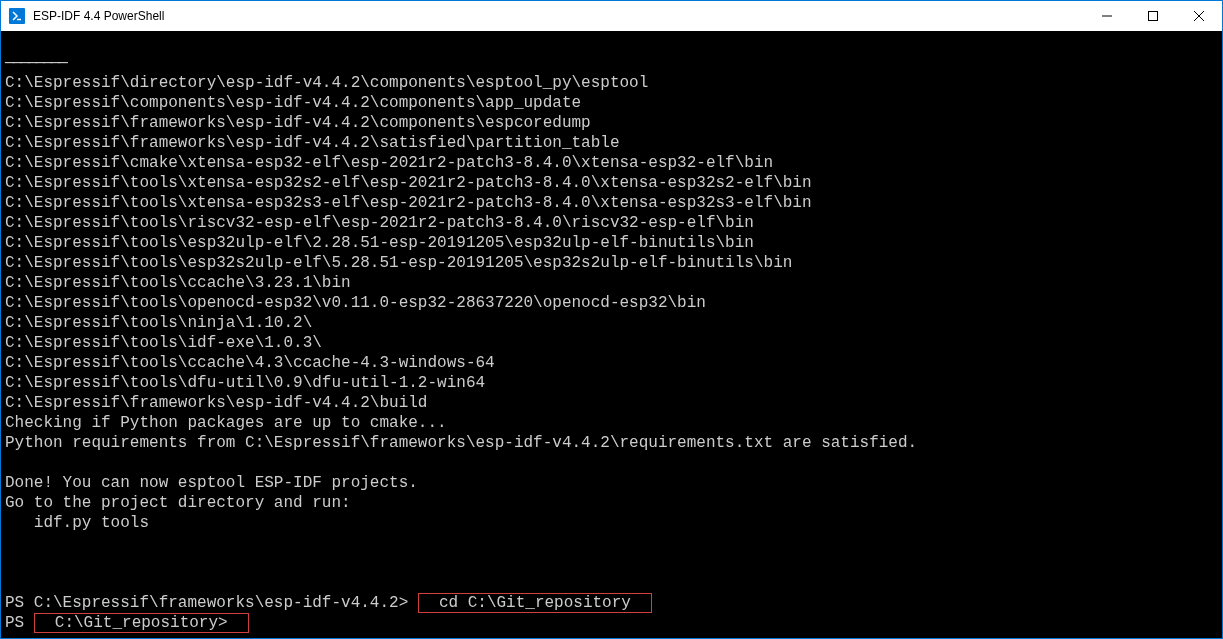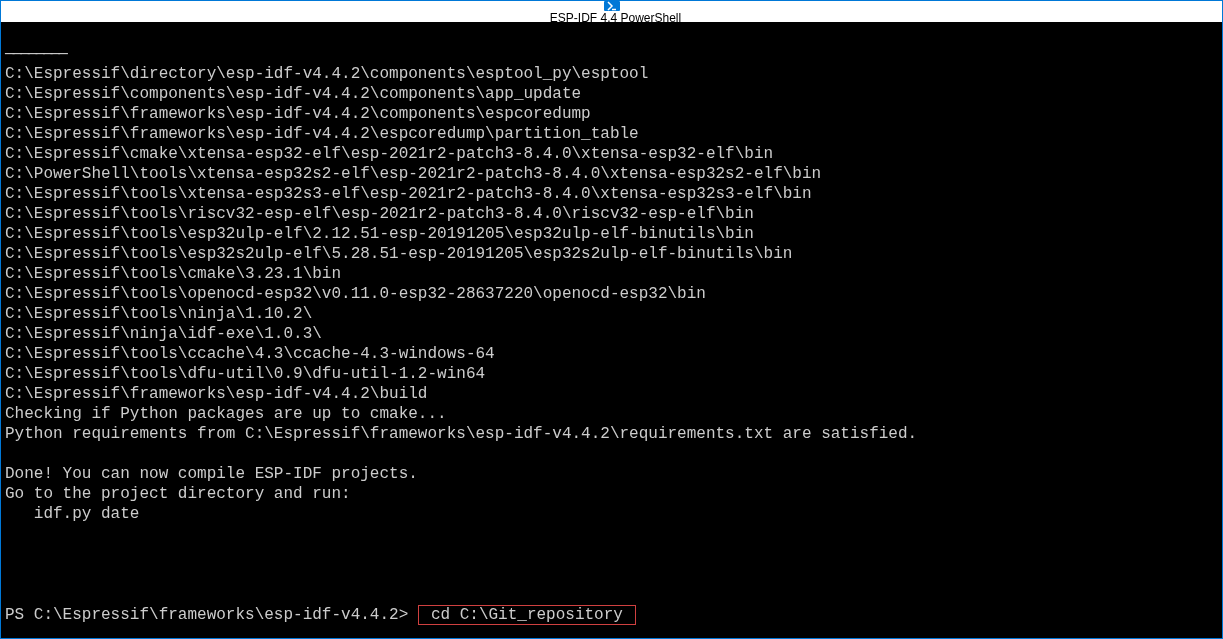--- a/index.html
+++ b/index.html
@@ -12,27 +12,26 @@
     }
     .window {
       width: 100%;
       height: 100%;
       background: #ffffff;
       border: 1px solid #0078d7;
       display: flex;
       flex-direction: column;
     }
     .titlebar {
-      height: 21px;
+      height: 30px;
       background: #ffffff;
       display: flex;
       align-items: center;
       padding-left: 8px;
       flex-shrink: 0;
-      flex-direction: column;
     }
     .titlebar .app-icon {
       width: 16px;
       height: 16px;
       background: #0078d7;
       display: flex;
       align-items: center;
       justify-content: center;
       margin-right: 8px;
       border-radius: 1px;
@@ -65,24 +64,23 @@
       padding: 2px 4px 0 4px;
       white-space: pre;
       overflow: hidden;
       letter-spacing: 0;
     }
     .sep-line {
       letter-spacing: -2px;
     }
     .hl-box {
       border: 1px solid #d04040;
-      padding: 0 12px;
+      padding: 0 20px;
       display: inline-block;
       line-height: 18px;
-      margin-top: 21px;
     }
   </style>
 </head>
 <body>
 
 <div class="window">
   <div class="titlebar">
     <div class="app-icon">
       <svg viewBox="0 0 10 10">
           <path d="M1 1 L5 5 L1 9" stroke="#fff" stroke-width="1.5" fill="none"></path>
@@ -109,38 +107,38 @@
           </svg>
       </div>
     </div>
   </div>
 
   <div class="terminal">
 <span class="sep-line">————————</span>
 <span>C:\Espressif\directory\esp-idf-v4.4.2\components\esptool_py\esptool</span>
 <span>C:\Espressif\components\esp-idf-v4.4.2\components\app_update</span>
 <span>C:\Espressif\frameworks\esp-idf-v4.4.2\components\espcoredump</span>
-<span>C:\Espressif\frameworks\esp-idf-v4.4.2\espcoredump\partition_table</span>
+<span>C:\Espressif\frameworks\esp-idf-v4.4.2\satisfied\partition_table</span>
 <span>C:\Espressif\cmake\xtensa-esp32-elf\esp-2021r2-patch3-8.4.0\xtensa-esp32-elf\bin</span>
-<span>C:\PowerShell\tools\xtensa-esp32s2-elf\esp-2021r2-patch3-8.4.0\xtensa-esp32s2-elf\bin</span>
+<span>C:\Espressif\tools\xtensa-esp32s2-elf\esp-2021r2-patch3-8.4.0\xtensa-esp32s2-elf\bin</span>
 <span>C:\Espressif\tools\xtensa-esp32s3-elf\esp-2021r2-patch3-8.4.0\xtensa-esp32s3-elf\bin</span>
 <span>C:\Espressif\tools\riscv32-esp-elf\esp-2021r2-patch3-8.4.0\riscv32-esp-elf\bin</span>
-<span>C:\Espressif\tools\esp32ulp-elf\2.12.51-esp-20191205\esp32ulp-elf-binutils\bin</span>
+<span>C:\Espressif\tools\esp32ulp-elf\2.28.51-esp-20191205\esp32ulp-elf-binutils\bin</span>
 <span>C:\Espressif\tools\esp32s2ulp-elf\5.28.51-esp-20191205\esp32s2ulp-elf-binutils\bin</span>
-<span>C:\Espressif\tools\cmake\3.23.1\bin</span>
+<span>C:\Espressif\tools\ccache\3.23.1\bin</span>
 <span>C:\Espressif\tools\openocd-esp32\v0.11.0-esp32-28637220\openocd-esp32\bin</span>
 <span>C:\Espressif\tools\ninja\1.10.2\</span>
-<span>C:\Espressif\ninja\idf-exe\1.0.3\</span>
+<span>C:\Espressif\tools\idf-exe\1.0.3\</span>
 <span>C:\Espressif\tools\ccache\4.3\ccache-4.3-windows-64</span>
 <span>C:\Espressif\tools\dfu-util\0.9\dfu-util-1.2-win64</span>
 <span>C:\Espressif\frameworks\esp-idf-v4.4.2\build</span>
 <span>Checking if Python packages are up to cmake...</span>
 <span>Python requirements from C:\Espressif\frameworks\esp-idf-v4.4.2\requirements.txt are satisfied.</span>
 
-<span>Done! You can now compile ESP-IDF projects.</span>
+<span>Done! You can now esptool ESP-IDF projects.</span>
 <span>Go to the project directory and run:</span>
-<span>   idf.py date</span>
+<span>   idf.py tools</span>
 
 
 
 <span><span>PS C:\Espressif\frameworks\esp-idf-v4.4.2&gt; </span><span class="hl-box">cd C:\Git_repository</span></span>
 <span><span>PS </span><span class="hl-box">C:\Git_repository&gt;</span></span></div>
 </div>
 
 </body></html>

